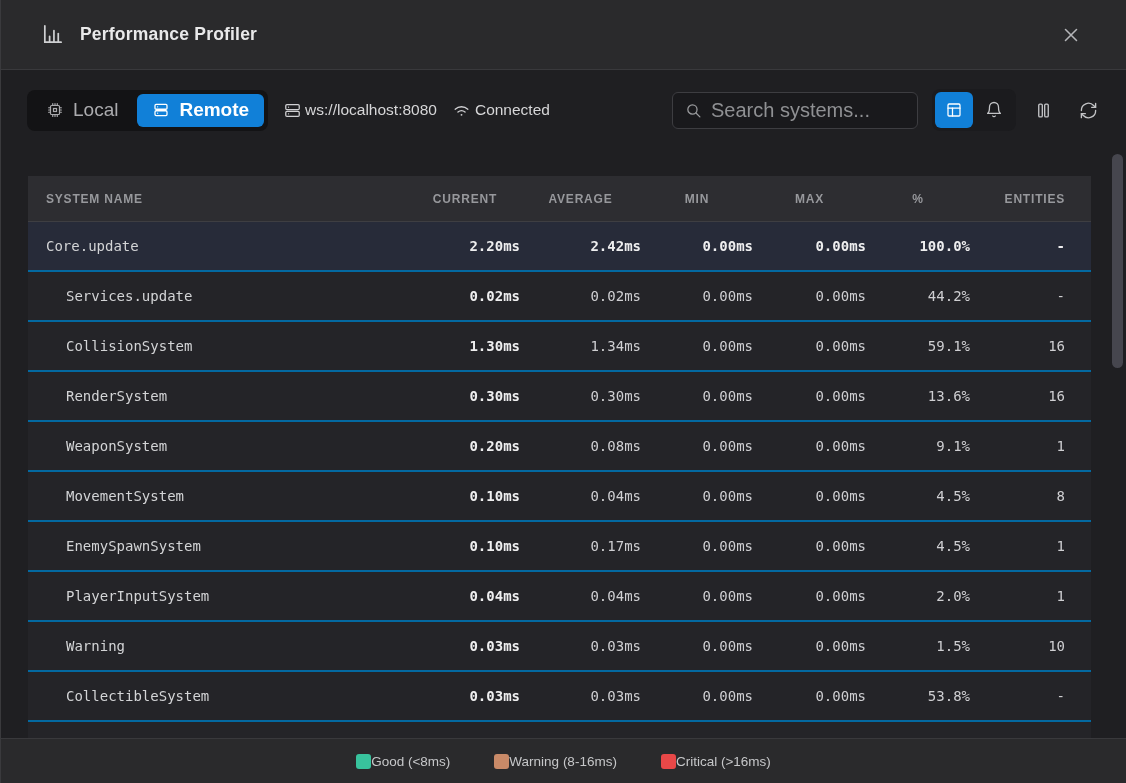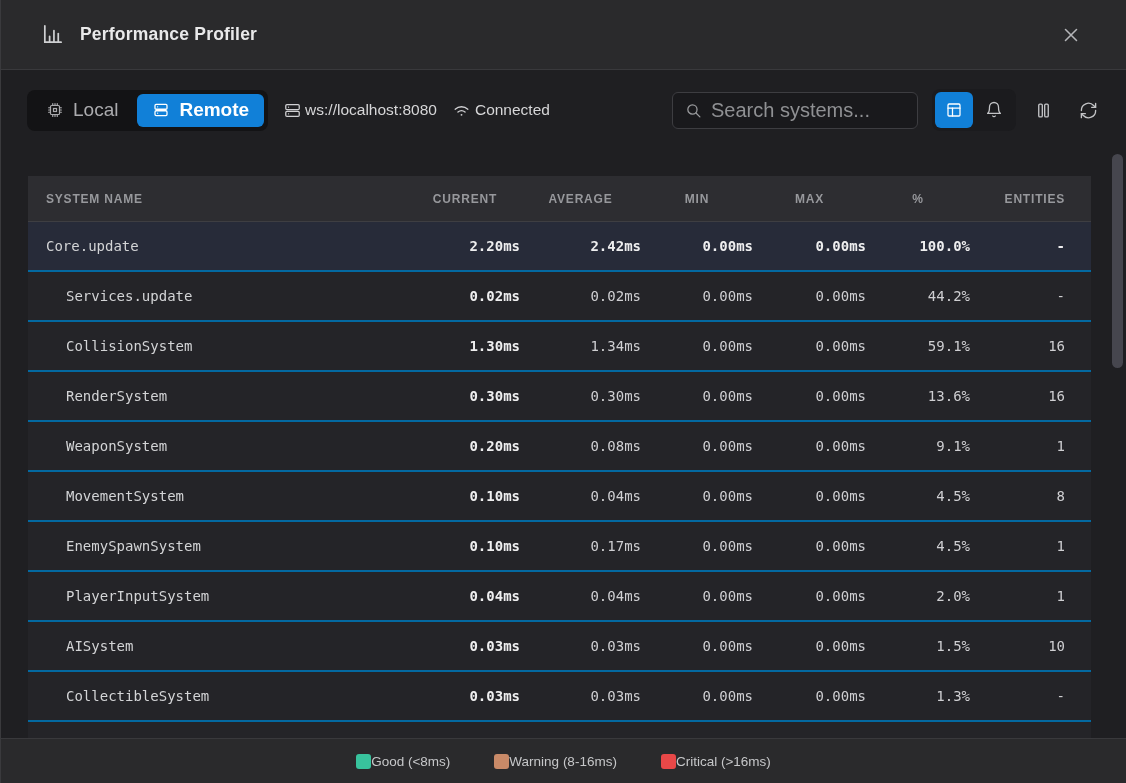--- a/index.html
+++ b/index.html
@@ -326,35 +326,35 @@
           <div class="tgrid-row trow">
     <div class="cell c-name" style="padding-left: 38px;">PlayerInputSystem</div>
     <div class="cell num c-current">0.04ms</div>
     <div class="cell num c-average">0.04ms</div>
     <div class="cell num c-min">0.00ms</div>
     <div class="cell num c-max">0.00ms</div>
     <div class="cell num c-percent">2.0%</div>
     <div class="cell num c-entities">1</div>
   </div>
           <div class="tgrid-row trow">
-    <div class="cell c-name" style="padding-left: 38px;">AISystem</div>
+    <div class="cell c-name" style="padding-left: 38px;">Warning</div>
     <div class="cell num c-current">0.03ms</div>
     <div class="cell num c-average">0.03ms</div>
     <div class="cell num c-min">0.00ms</div>
     <div class="cell num c-max">0.00ms</div>
     <div class="cell num c-percent">1.5%</div>
     <div class="cell num c-entities">10</div>
   </div>
           <div class="tgrid-row trow">
     <div class="cell c-name" style="padding-left: 38px;">CollectibleSystem</div>
     <div class="cell num c-current">0.03ms</div>
     <div class="cell num c-average">0.03ms</div>
     <div class="cell num c-min">0.00ms</div>
     <div class="cell num c-max">0.00ms</div>
-    <div class="cell num c-percent">1.3%</div>
+    <div class="cell num c-percent">53.8%</div>
     <div class="cell num c-entities">-</div>
   </div>
         </div>
     </div>
 
     <div class="scrollbar">
       <div class="scroll-thumb"></div>
     </div>
   </div>
 

